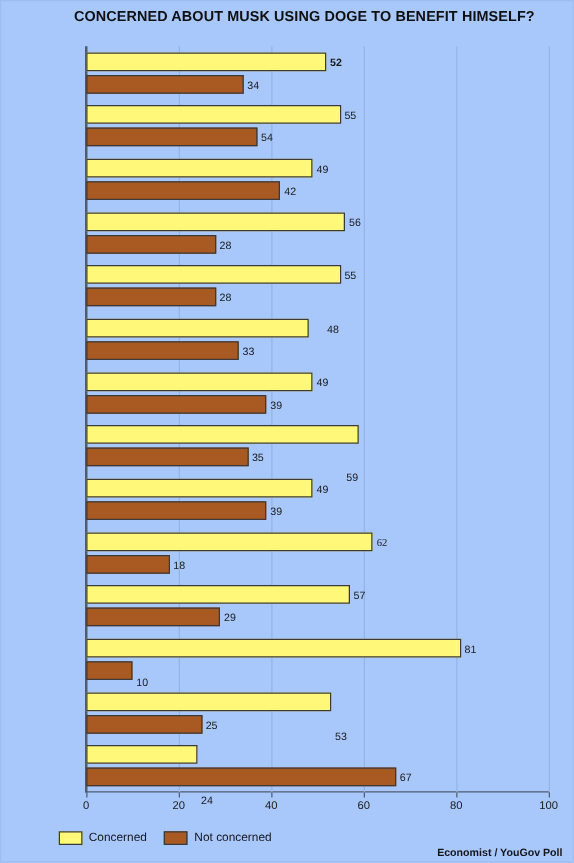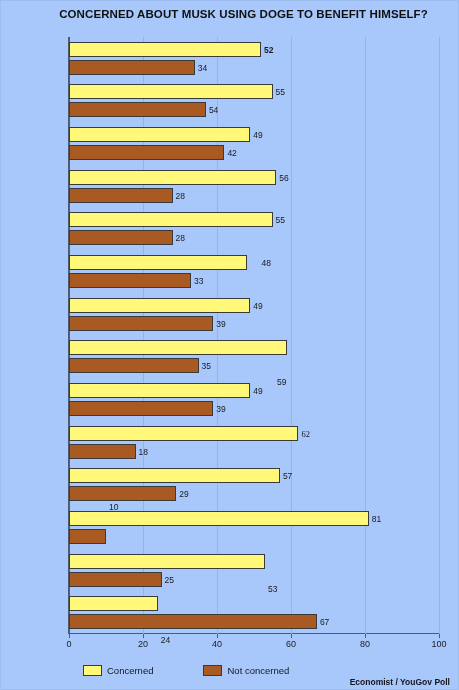--- a/index.html
+++ b/index.html
@@ -102,21 +102,20 @@
     align-items: center;
     gap: 6px;
     font-size: 9.5px;
     color: #15151c;
   }
   .legend-item {
     display: flex;
     align-items: flex-end;
     gap: 5px;
     margin-right: 8px;
-    margin-left: 36px;
   }
   .legend-swatch {
     width: 19px;
     height: 11px;
     border: 1px solid #3a3a3a;
     box-sizing: border-box;
   }
   .legend-swatch.concerned { background: #fff878; }
   .legend-swatch.notconcerned { background: #a85a22; }
   #source {
@@ -203,21 +202,21 @@
       <div class="bar-value" style="left: 300.4px; top: 427.607px; font-family: Liberation Serif, serif;">62</div>
       <div class="bar notconcerned" style="left: 68px; top: 442.607px; width: 66.6px;"></div>
       <div class="bar-value" style="left: 137.6px; top: 445.607px;">18</div>
       <div class="bar concerned" style="left: 68px; top: 467.25px; width: 210.9px;"></div>
       <div class="bar-value" style="left: 281.9px; top: 470.25px;">57</div>
       <div class="bar notconcerned" style="left: 68px; top: 485.25px; width: 107.3px;"></div>
       <div class="bar-value" style="left: 178.3px; top: 488.25px;">29</div>
       <div class="bar concerned" style="left: 68px; top: 509.893px; width: 299.7px;"></div>
       <div class="bar-value" style="left: 370.7px; top: 512.893px;">81</div>
       <div class="bar notconcerned" style="left: 68px; top: 527.893px; width: 37px;"></div>
-      <div class="bar-value" style="left: 108px; top: 501px;">10</div>
+      <div class="bar-value" style="left: 108px; top: 540px;">10</div>
       <div class="bar concerned" style="left: 68px; top: 552.536px; width: 196.1px;"></div>
       <div class="bar-value" style="left: 267.1px; top: 583px;">53</div>
       <div class="bar notconcerned" style="left: 68px; top: 570.536px; width: 92.5px;"></div>
       <div class="bar-value" style="left: 163.5px; top: 573.536px; text-align: center;">25</div>
       <div class="bar concerned" style="left: 68px; top: 595.179px; width: 88.8px;"></div>
       <div class="bar-value" style="left: 159.8px; top: 598.179px; margin-top: 36px;">24</div>
       <div class="bar notconcerned" style="left: 68px; top: 613.179px; width: 247.9px;"></div>
       <div class="bar-value" style="left: 318.9px; top: 616.179px;">67</div>
     </div>
 

